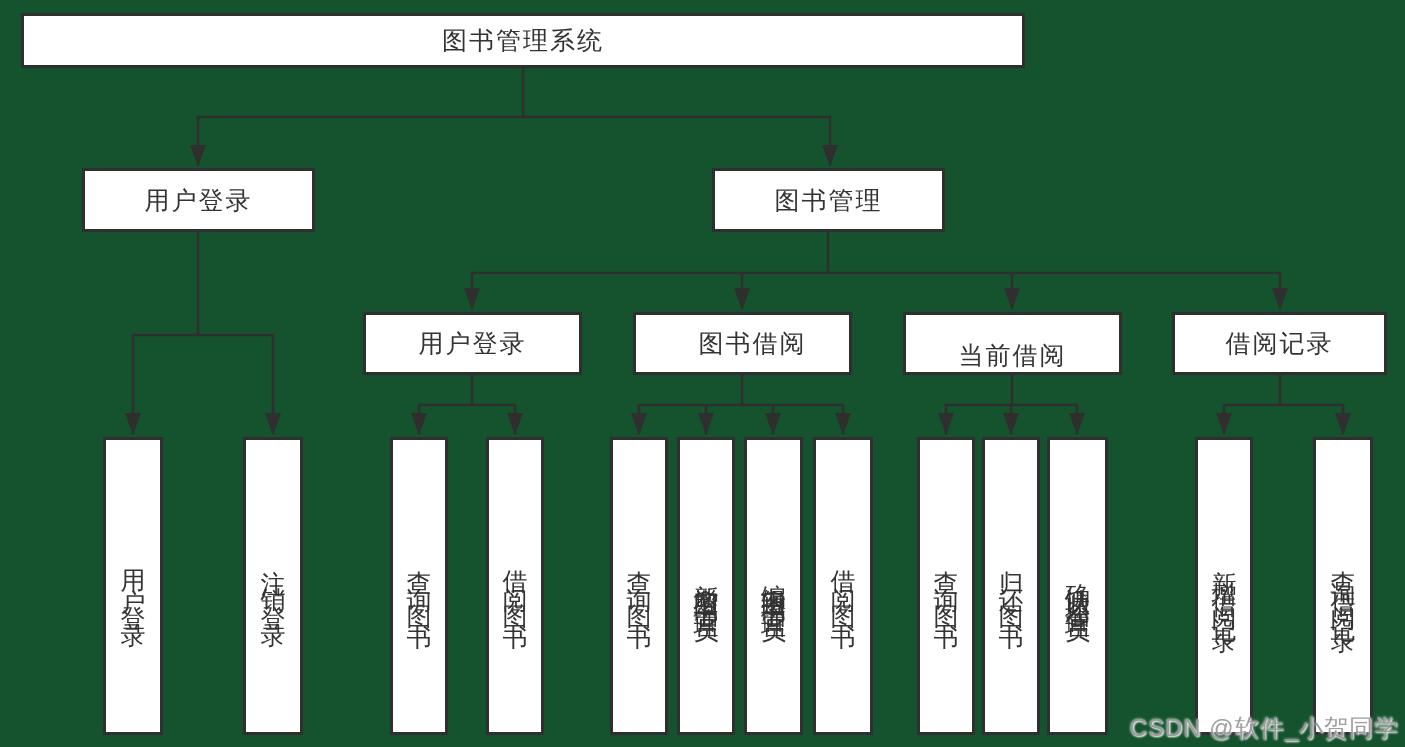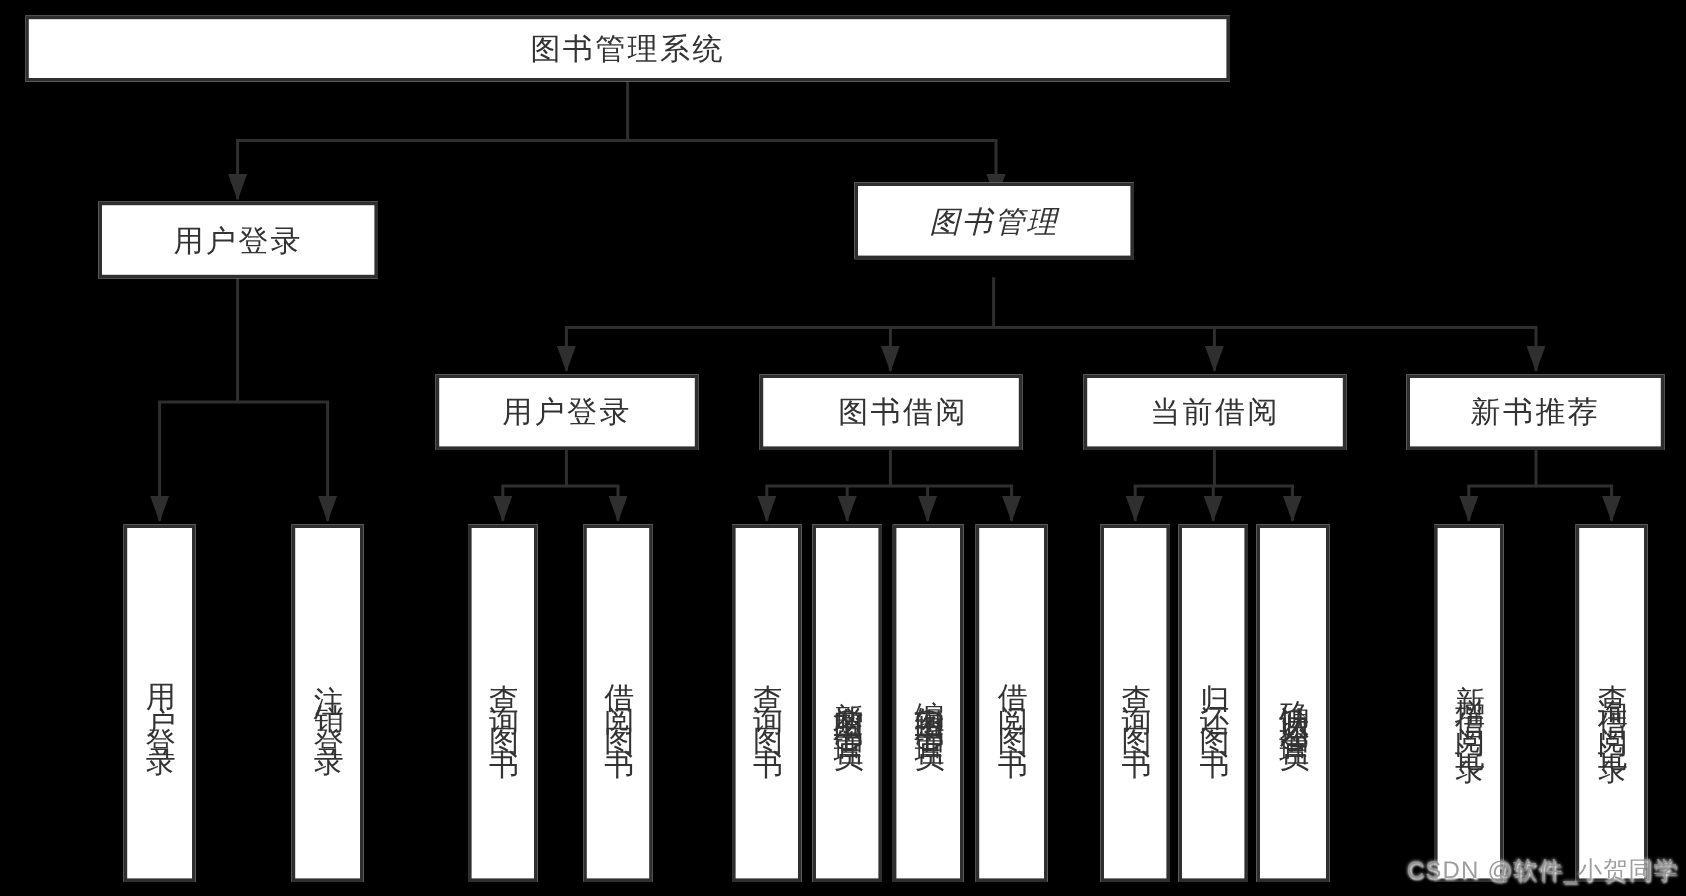--- a/index.html
+++ b/index.html
@@ -1,20 +1,20 @@
 <!DOCTYPE html>
 <html><head>
 <meta charset="utf-8">
 <style>
   html, body { margin: 0; padding: 0; background: #fff; }
   .canvas {
     position: relative;
     width: 1405px;
     height: 747px;
-    background: #000000;
+    background: #14532d;
     overflow: hidden;
     font-family: "Liberation Sans", sans-serif;
     color: #333333;
   }
   .connectors {
     position: absolute;
     left: 0; top: 0;
     width: 1405px; height: 747px;
     pointer-events: none;
   }
@@ -34,21 +34,21 @@
     writing-mode: vertical-rl;
     line-height: 1;
   }
   .sp-wide  span.lbl { letter-spacing: 18px; }
   .sp-med   span.lbl { letter-spacing: 12px; }
   .sp-tight span.lbl { letter-spacing: 5px; }
   .watermark {
     position: absolute;
     right: 6px;
     top: 712px;
-    font-size: 20px;
+    font-size: 24px;
     color: rgba(148, 148, 148, 0.9);
     letter-spacing: 1px;
     z-index: 5;
     text-shadow: 0 0 3px #ffffff, 1px 1px 2px #ffffff;
     white-space: nowrap;
   }
 </style>
 </head>
 <body>
 
@@ -101,35 +101,35 @@
     </g>
   </svg>
 
   <div class="node" style="left:21px; top:13px; width:1004px; height:55px;">
     <span class="lbl">图书管理系统</span>
   </div>
 
   <div class="node" style="left:82px; top:168px; width:233px; height:64px;">
     <span class="lbl">用户登录</span>
   </div>
-  <div class="node" style="left:712px; top:152px; width:233px; height:64px;font-style:italic;">
+  <div class="node" style="left:712px; top:168px; width:233px; height:64px;">
     <span class="lbl">图书管理</span>
   </div>
 
   <div class="node" style="left:363px; top:312px; width:219px; height:63px;">
     <span class="lbl">用户登录</span>
   </div>
   <div class="node" style="left:633px; top:312px; width:219px; height:63px;padding-left:20px;">
     <span class="lbl">图书借阅</span>
   </div>
-  <div class="node" style="left:903px; top:312px; width:219px; height:63px;">
+  <div class="node" style="left:903px; top:312px; width:219px; height:63px;align-items:flex-end;">
     <span class="lbl">当前借阅</span>
   </div>
   <div class="node" style="left:1172px; top:312px; width:215px; height:63px;">
-    <span class="lbl">新书推荐</span>
+    <span class="lbl">借阅记录</span>
   </div>
 
   <div class="node vert sp-wide" style="left:103px; top:437px; width:60px; height:298px;">
     <span class="lbl">用户登录</span>
   </div>
   <div class="node vert sp-wide" style="left:243px; top:437px; width:60px; height:298px;">
     <span class="lbl">注销登录</span>
   </div>
 
   <div class="node vert sp-wide" style="left:390px; top:437px; width:58px; height:298px;">

